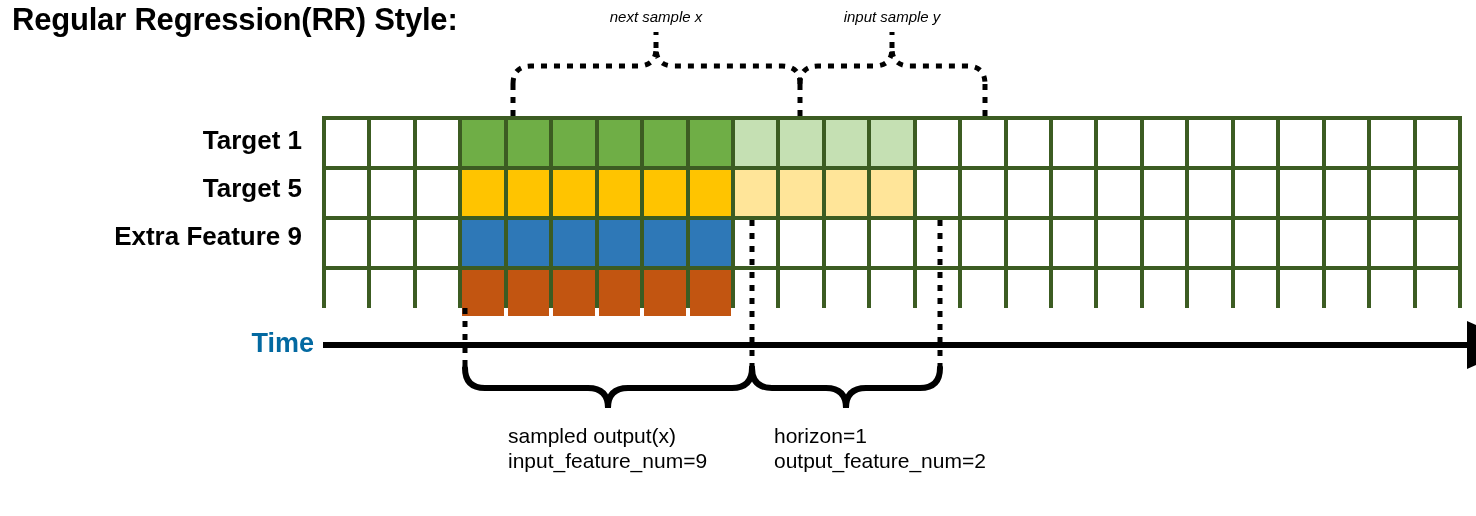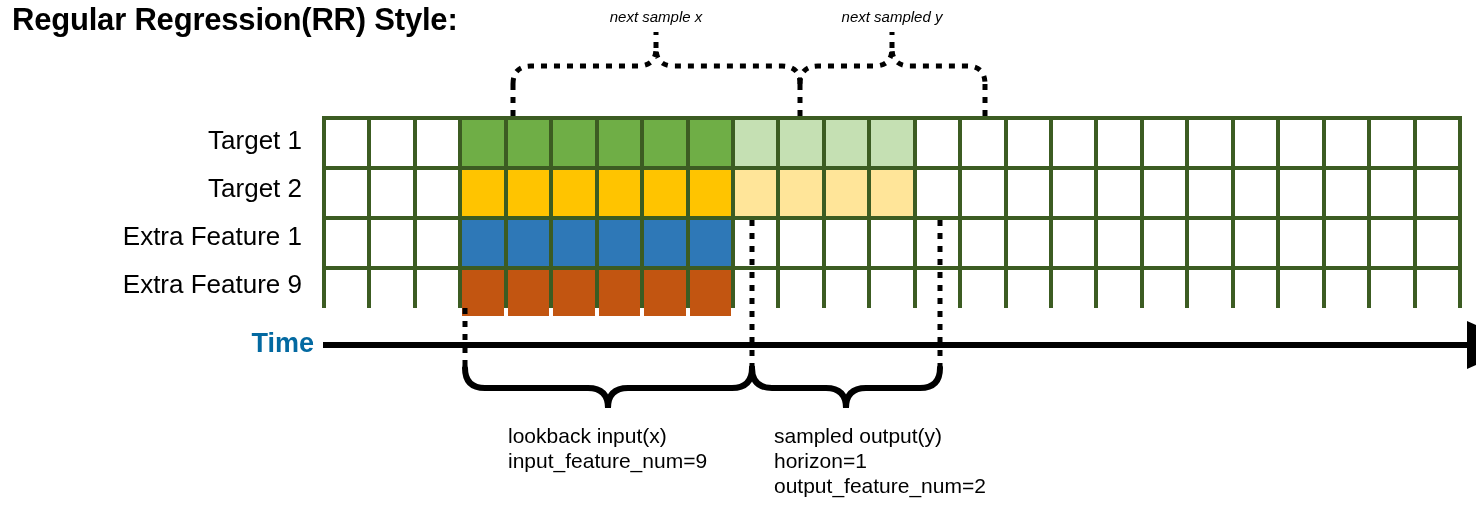--- a/index.html
+++ b/index.html
@@ -32,21 +32,21 @@
     left: 0px; top: 116px;
     width: 312px;
   }
   .row-label {
     height: 48px;
     display: flex;
     align-items: center;
     justify-content: flex-end;
     padding-right: 10px;
     font-size: 26px;
-    font-weight: 400;
+    font-weight: 700;
     color: #000;
     white-space: nowrap;
   }
 
   
   .grid-wrap {
     position: absolute;
     left: 322px; top: 116px;
     width: 1140px; height: 192px;
     background: #3c5c22;
@@ -119,26 +119,25 @@
   .bot-ann div { display: block; }
 </style>
 </head>
 <body>
 
 <div id="stage">
 
   <div class="title">Regular Regression(RR) Style:</div>
 
   <div class="top-ann a1">next sample x</div>
-  <div class="top-ann a2">next sampled y</div>
+  <div class="top-ann a2">input sample y</div>
 
   <div class="row-labels">
     <div class="row-label">Target 1</div>
-    <div class="row-label">Target 2</div>
-    <div class="row-label">Extra Feature 1</div>
+    <div class="row-label">Target 5</div>
     <div class="row-label">Extra Feature 9</div>
   </div>
 
   <div class="grid-wrap" id="grid" style="background: rgb(60, 92, 34);">
       <div class="grid-row">
         <div class="cell"></div>
         <div class="cell"></div>
         <div class="cell"></div>
         <div class="cell c-green"></div>
         <div class="cell c-green"></div>
@@ -283,22 +282,21 @@
 
       <line x1="940" y1="220" x2="940" y2="368"></line>
     </g>
 
     <path d="M465,368 Q465,388 485,388 L588,388 Q608,388 608,408 Q608,388 628,388 L732,388 Q752,388 752,368" stroke="#000" stroke-width="6" fill="none" stroke-linecap="round"></path>
 
     <path d="M752,368 Q752,388 772,388 L826,388 Q846,388 846,408 Q846,388 866,388 L920,388 Q940,388 940,368" stroke="#000" stroke-width="6" fill="none" stroke-linecap="round"></path>
   </svg>
 
   <div class="bot-ann b1">
-    <div>lookback input(x)</div>
+    <div>sampled output(x)</div>
     <div>input_feature_num=9</div>
   </div>
   <div class="bot-ann b2">
-    <div>sampled output(y)</div>
     <div>horizon=1</div>
     <div>output_feature_num=2</div>
   </div>
 
 </div>
 
 </body></html>

